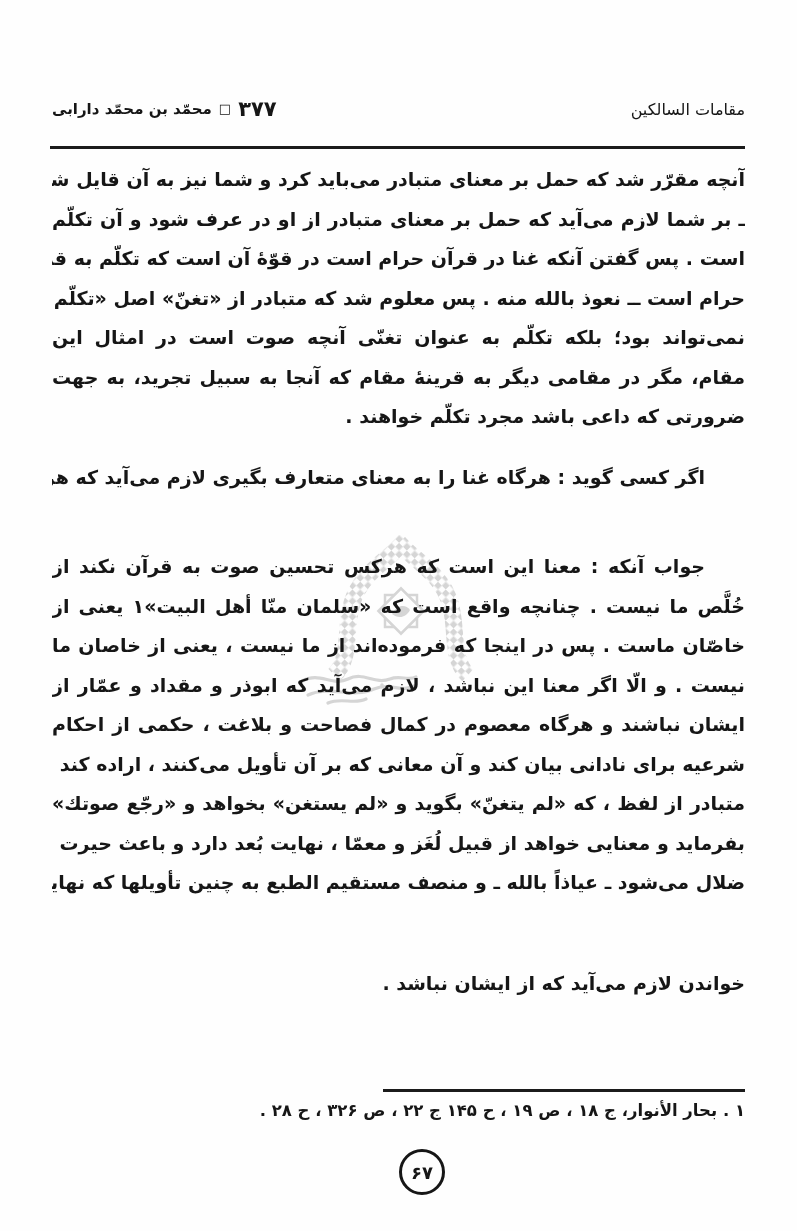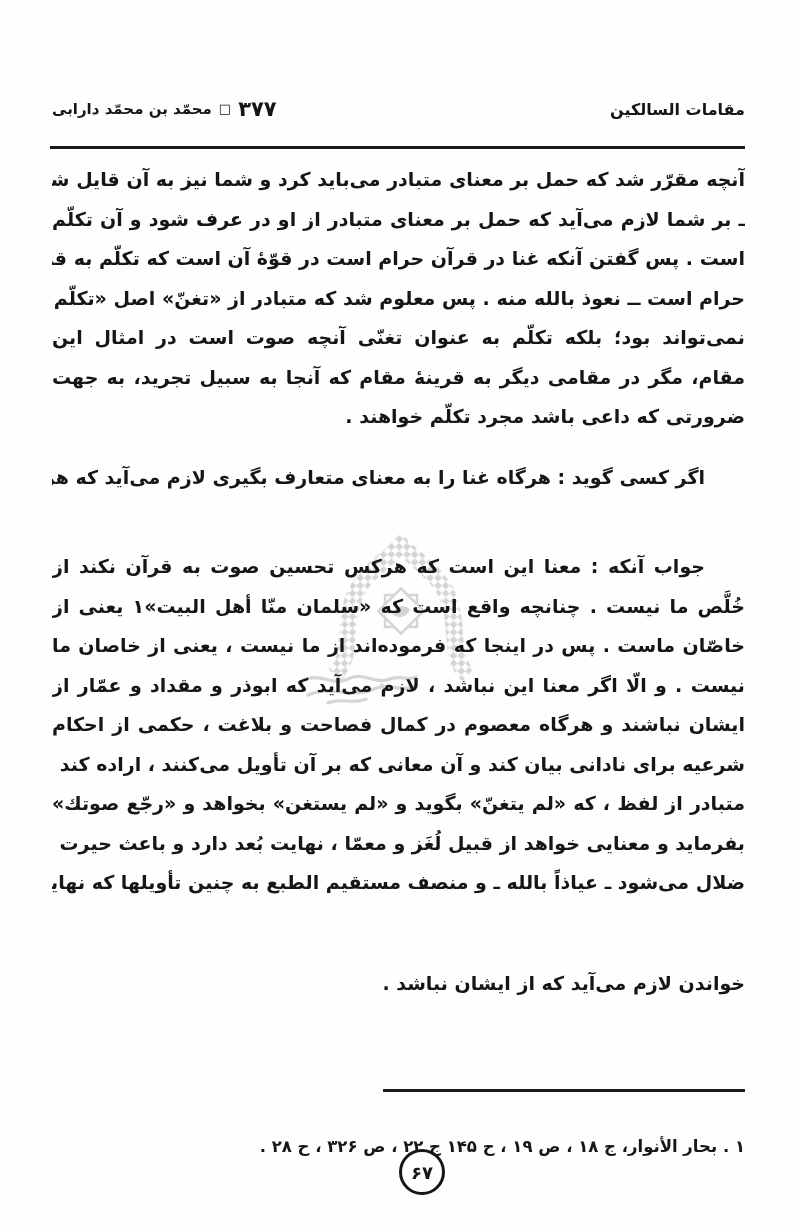--- a/index.html
+++ b/index.html
@@ -14,21 +14,21 @@
     overflow: hidden;
     color: #161616;
   }
 
   
   .header-right {
     position: absolute;
     top: 100px;
     right: 52px;
     font-size: 16px;
-    font-weight: bold;
+    font-weight: normal;
     z-index: 2;
   }
   .header-left {
     position: absolute;
     top: 97px;
     left: 52px;
     font-size: 15px;
     font-weight: bold;
     direction: rtl;
     z-index: 2;
@@ -90,21 +90,20 @@
   }
   .footnote {
     position: absolute;
     top: 1101px;
     right: 52px;
     width: 693px;
     text-align: right;
     font-size: 16.5px;
     font-weight: bold;
     z-index: 2;
-    margin-top: 36px;
   }
 
   
   .page-circle {
     position: absolute;
     top: 1149px;
     left: 399px;
     width: 40px;
     height: 40px;
     border: 3px solid #161616;

